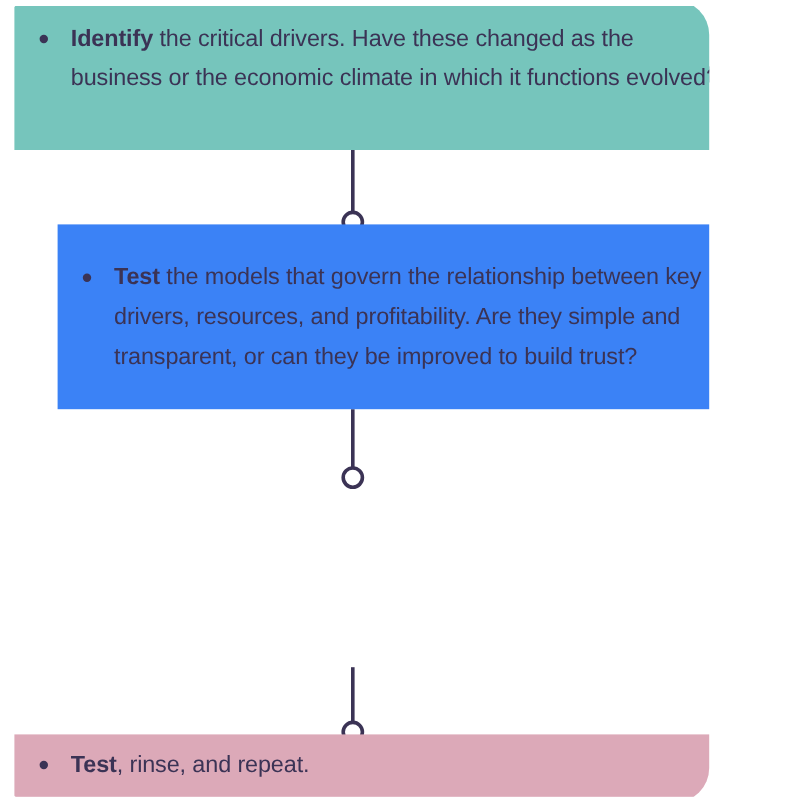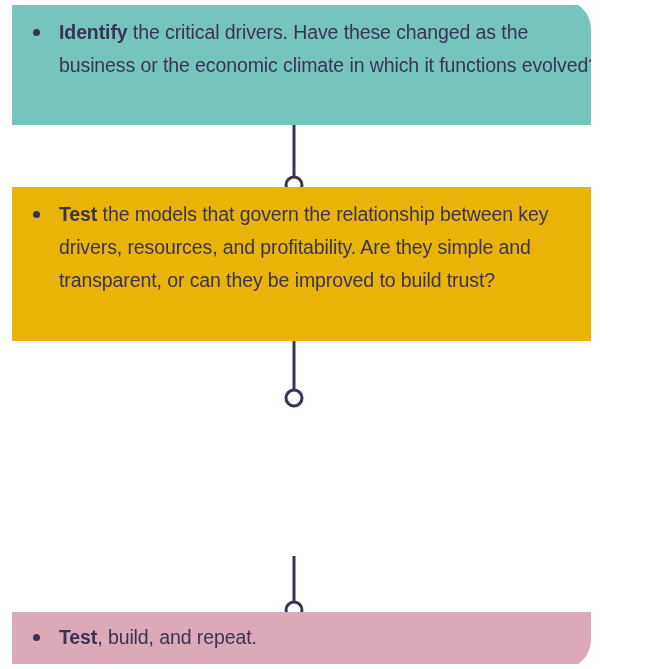--- a/index.html
+++ b/index.html
@@ -69,22 +69,23 @@
   #box-identify {
     top: 5px;
     height: 120px;
     background: #76c5bc;
     padding-top: 11px;
   }
   
   #box-test {
     top: 187px;
     height: 154px;
-    background: #eab308;
-    padding-top: 11px;
+    background: #3b82f6;
+    padding-top: 28px;
+    margin-left: 36px;
   }
   
   #box-run {
     top: 400px;
     height: 156px;
     background: #b5c9dc;
     padding-top: 11px;
   }
   
   #box-tweak {
@@ -138,18 +139,18 @@
         <span class="lead">Test</span><span> the models that govern the relationship between key drivers, resources, and profitability. Are they simple and transparent, or can they be improved to build trust?</span>
       </li>
     </ul>
   </div>
 
 
   <div class="step-box" id="box-tweak">
     <ul class="step-list">
       <li class="step-item">
         <span class="bullet"></span>
-        <span class="lead">Test</span><span>, build, and repeat.</span>
+        <span class="lead">Test</span><span>, rinse, and repeat.</span>
       </li>
     </ul>
   </div>
 
 </div>
 
 </body></html>

